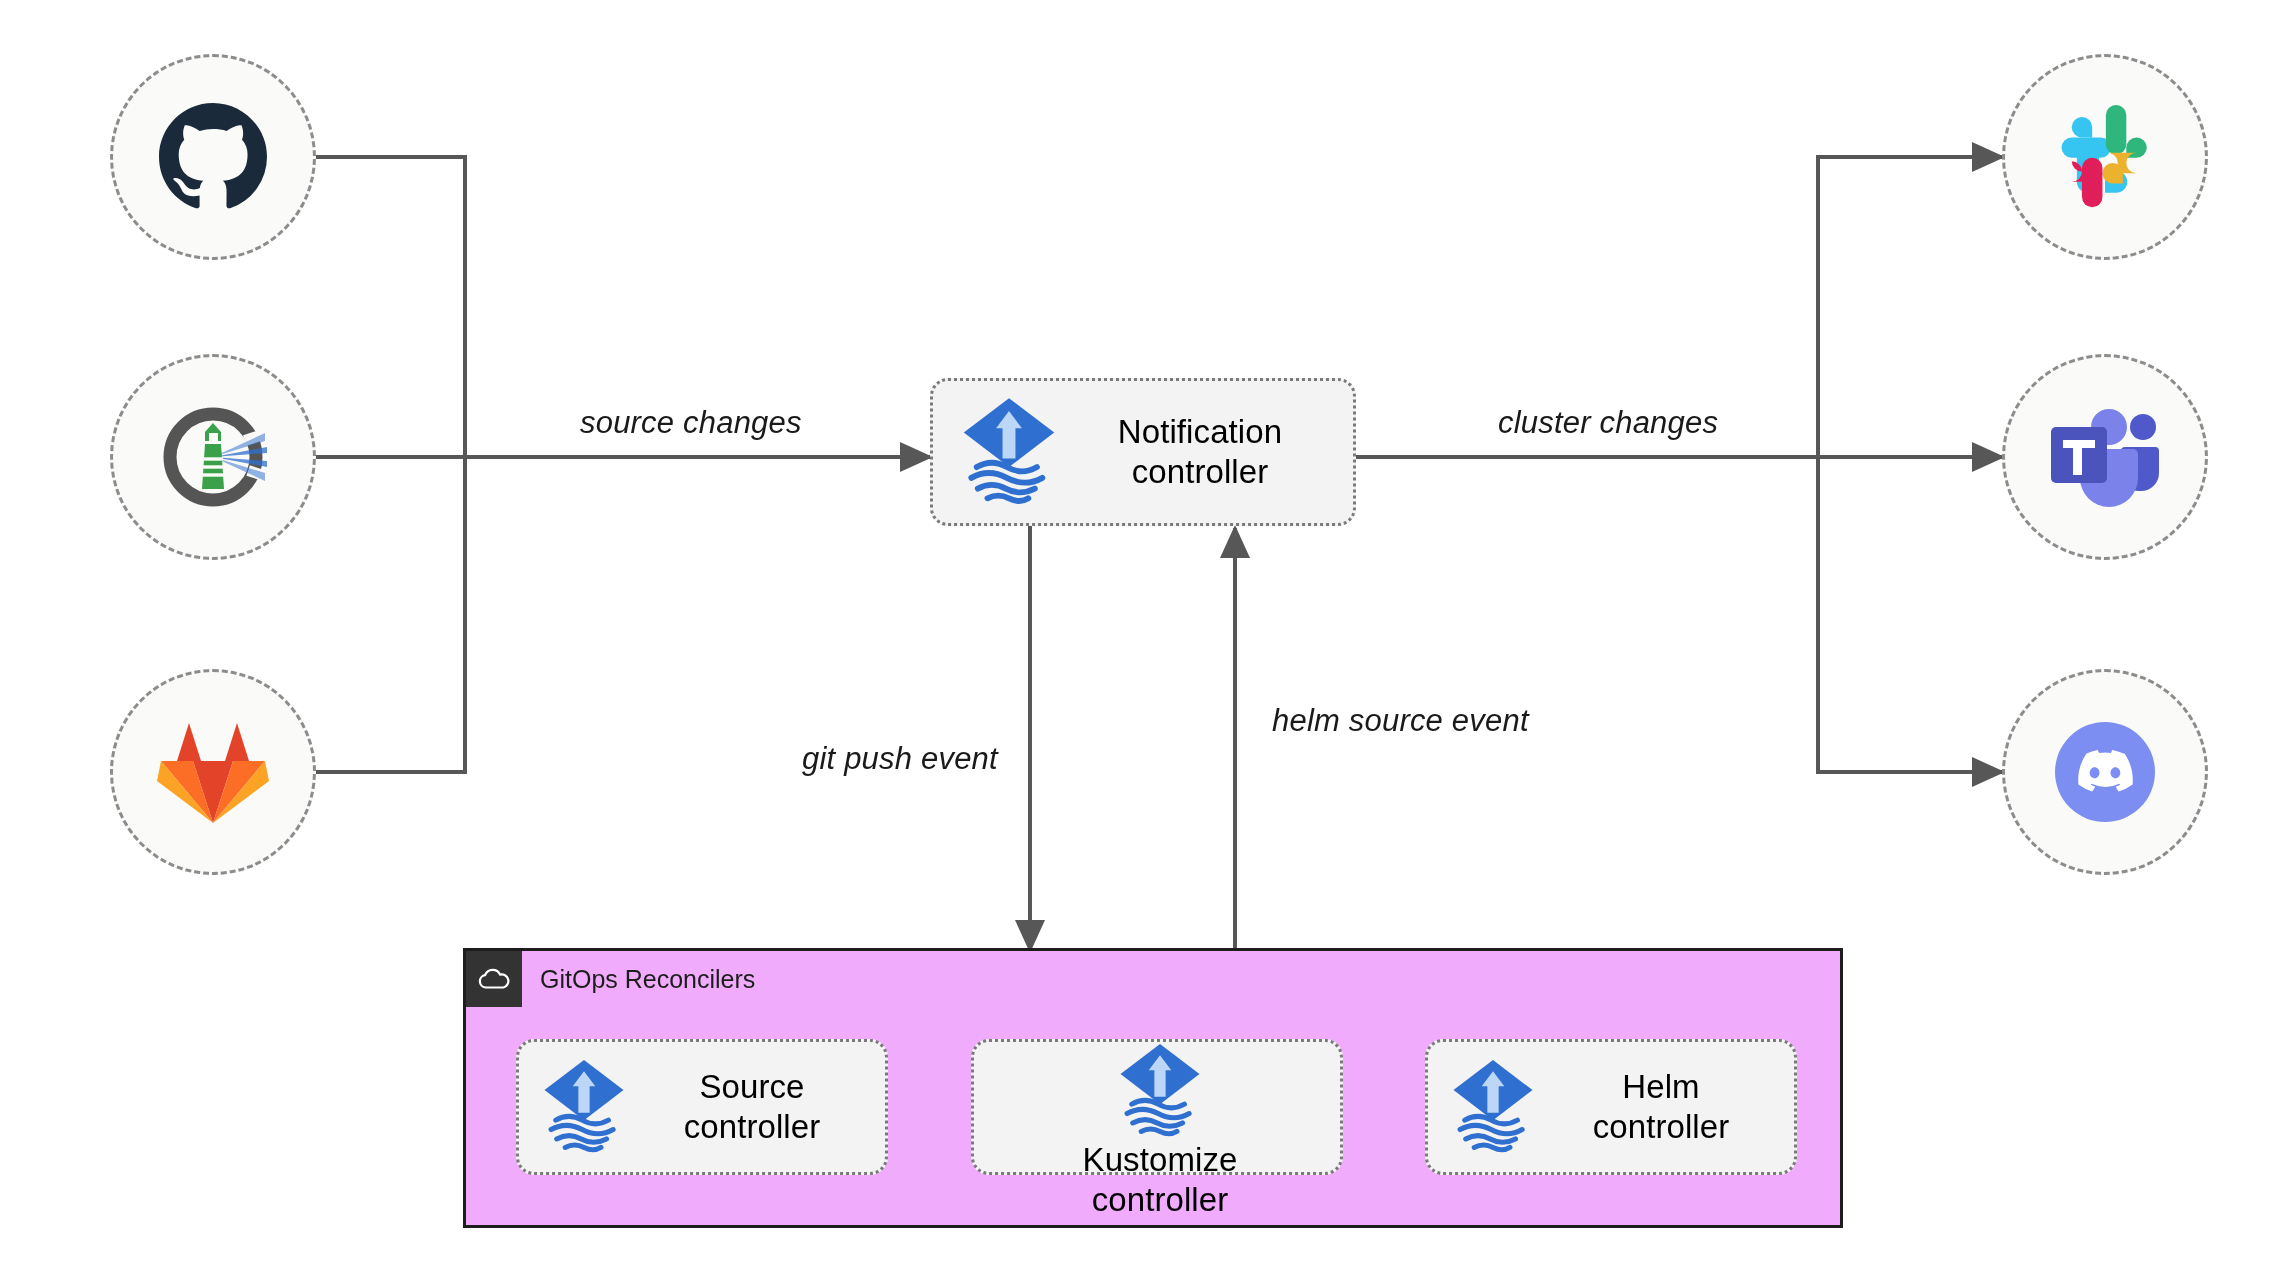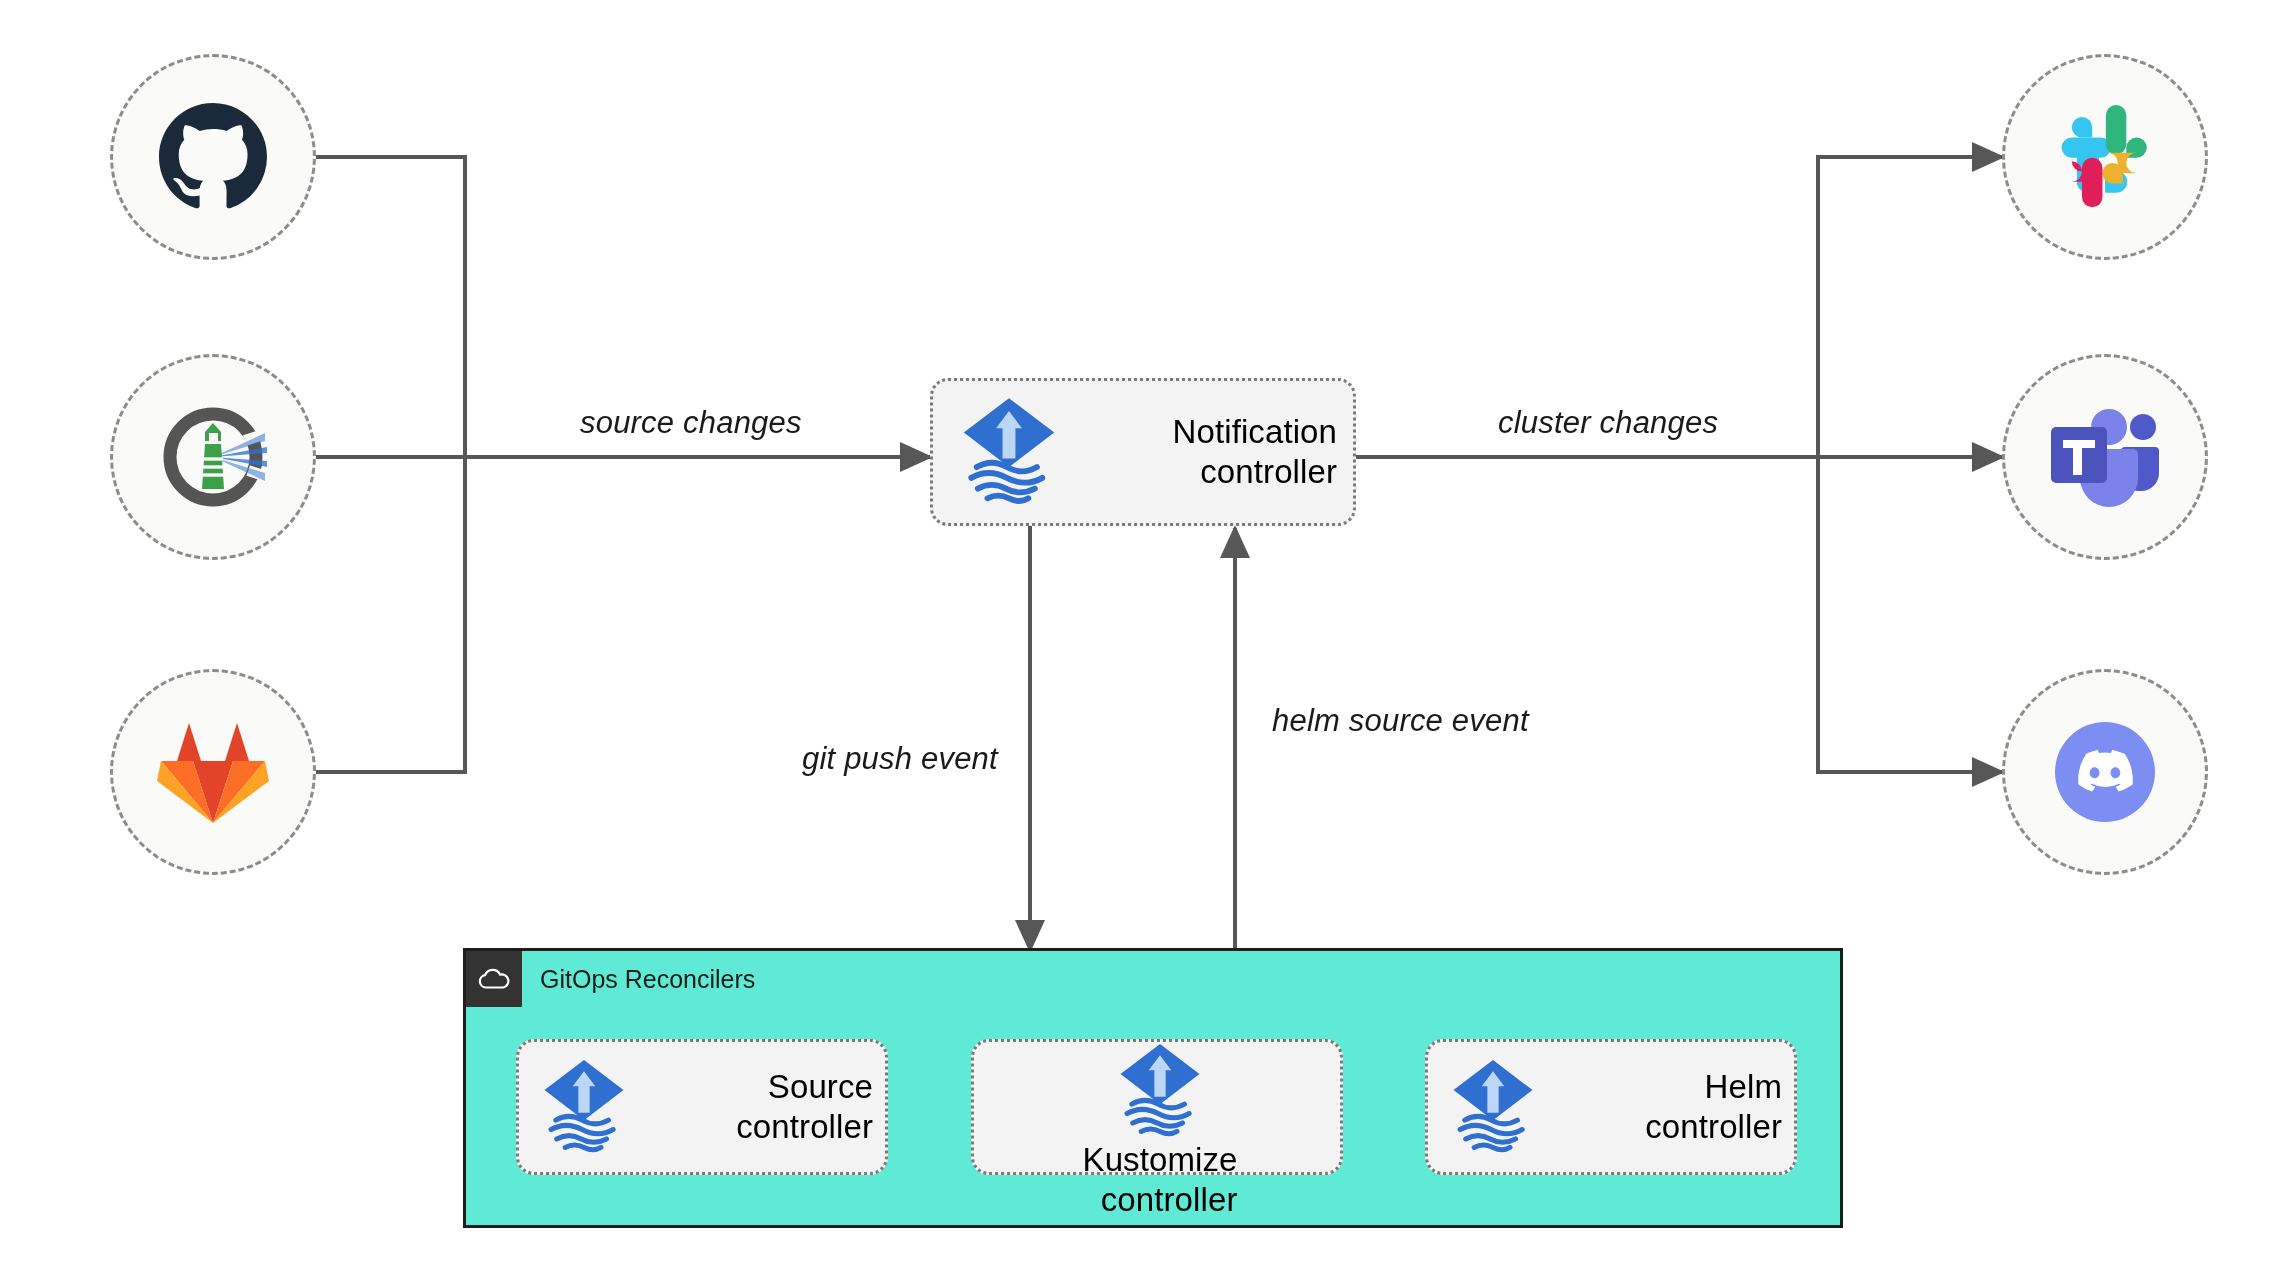--- a/index.html
+++ b/index.html
@@ -20,28 +20,28 @@
   .node-circle svg{display:block;}
 
   
   .ctrl-box{
     position:absolute;box-sizing:border-box;
     background:#f3f3f3;border:3px dotted #7a7a7a;border-radius:18px;
     display:flex;align-items:center;justify-content:flex-start;
   }
   .ctrl-logo{flex:0 0 auto;display:block;}
   .ctrl-label{
-    flex:1 1 auto;text-align:right;line-height:1.22;
+    flex:1 1 auto;text-align:center;line-height:1.22;
     font-size:33px;color:#000;white-space:pre-line;letter-spacing:.1px;
   }
 
   
   #gitops-container{
     position:absolute;box-sizing:border-box;
-    border:3px solid #1d1d1d;background:#5eead4;
+    border:3px solid #1d1d1d;background:#f0abfc;
   }
   #gitops-header{
     position:absolute;left:0;top:0;display:flex;align-items:center;
   }
   #gitops-icon-tile{
     width:56px;height:56px;background:#333333;
     display:flex;align-items:center;justify-content:center;flex:0 0 auto;
   }
   #gitops-title{
     font-size:25px;color:#1d1d1d;margin-left:18px;white-space:nowrap;

